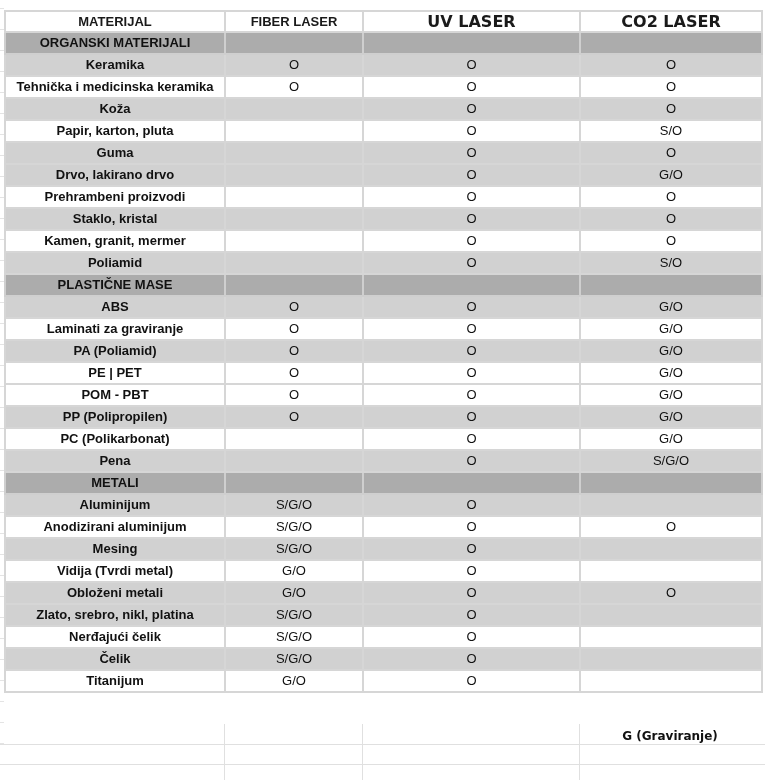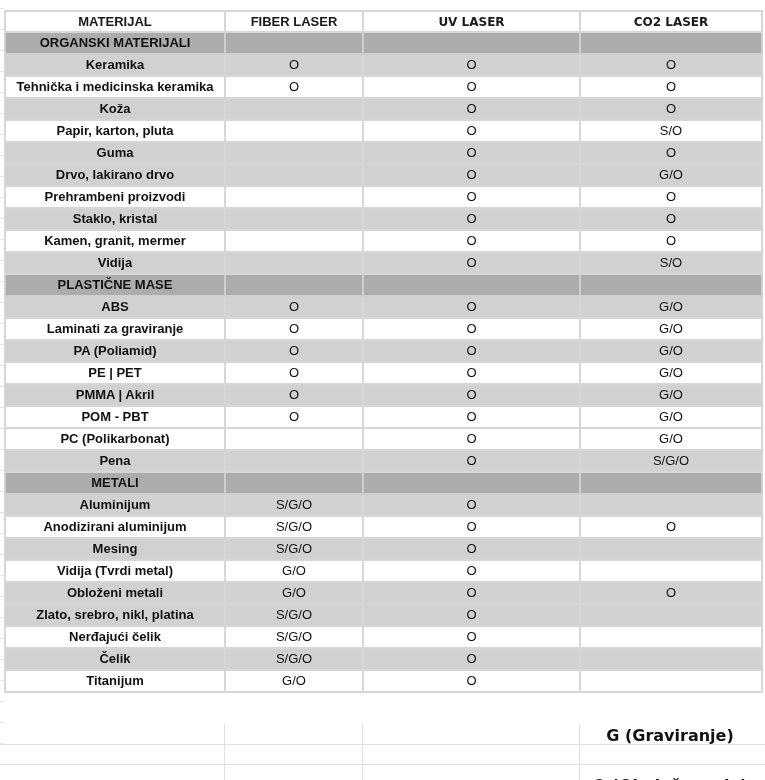--- a/index.html
+++ b/index.html
@@ -11,29 +11,29 @@
   table.mat { position:absolute; left:4px; top:2px; border-collapse:collapse; table-layout:fixed; width:757px; }
   table.mat col.c0 { width:220px; }
   table.mat col.c1 { width:138px; }
   table.mat col.c2 { width:217px; }
   table.mat col.c3 { width:182px; }
   table.mat td, table.mat th {
     height:20px; padding:0; text-align:center; font-size:13px;
     border:2px solid #d6d6d6; white-space:nowrap; overflow:hidden; line-height:18px;
   }
   table.mat th { background:#ffffff; font-weight:bold; font-size:13px; color:#1a1a1a; height:19px; }
-  table.mat th.co2 { font-family:"DejaVu Sans", sans-serif; font-size:12px; }
+  table.mat th.co2 { font-family:"DejaVu Sans", sans-serif; font-size:16px; }
   table.mat tr.section td { background:#acacac; font-weight:bold; border-color:#cfcfcf; }
   table.mat tr.shade td { background:#d1d1d1; }
   table.mat tr.plain td { background:#ffffff; }
   table.mat td.name { font-weight:bold;margin-left:8px; }
   .legend { position:absolute; left:0; top:716px; width:765px; height:64px; }
   .legend .lrow { position:absolute; left:0; width:765px; height:20px; border-bottom:1px solid #e0e0e0; }
   .legend-text { position:absolute; left:579px; width:182px; text-align:center;
-                 font-family:"DejaVu Sans", sans-serif; font-weight:bold; font-size:16px; line-height:20px; color:#111; }
+                 font-family:"DejaVu Sans", sans-serif; font-weight:bold; font-size:12px; line-height:20px; color:#111; }
 </style>
 </head>
 <body>
 
 <div class="sheet">
   <div class="gridlines"></div>
 
   <table class="mat">
     <colgroup>
         <col class="c0">
@@ -104,21 +104,21 @@
           <td>O</td>
           <td>O</td>
         </tr>
         <tr class="plain">
           <td class="name">Kamen, granit, mermer</td>
           <td></td>
           <td>O</td>
           <td>O</td>
         </tr>
         <tr class="shade">
-          <td class="name">Vidija</td>
+          <td class="name">Poliamid</td>
           <td></td>
           <td>O</td>
           <td>S/O</td>
         </tr>
         <tr class="section">
           <td class="name">PLASTIČNE MASE</td>
           <td></td>
           <td></td>
           <td></td>
         </tr>
@@ -139,28 +139,28 @@
           <td>O</td>
           <td>O</td>
           <td>G/O</td>
         </tr>
         <tr class="plain">
           <td class="name">PE | PET</td>
           <td>O</td>
           <td>O</td>
           <td>G/O</td>
         </tr>
-        <tr class="shade">
-          <td class="name">PMMA | Akril</td>
-          <td>O</td>
-          <td>O</td>
-          <td>G/O</td>
-        </tr>
         <tr class="plain">
           <td class="name">POM - PBT</td>
+          <td>O</td>
+          <td>O</td>
+          <td>G/O</td>
+        </tr>
+        <tr class="shade">
+          <td class="name">PP (Polipropilen)</td>
           <td>O</td>
           <td>O</td>
           <td>G/O</td>
         </tr>
         <tr class="plain">
           <td class="name">PC (Polikarbonat)</td>
           <td></td>
           <td>O</td>
           <td>G/O</td>
         </tr>

